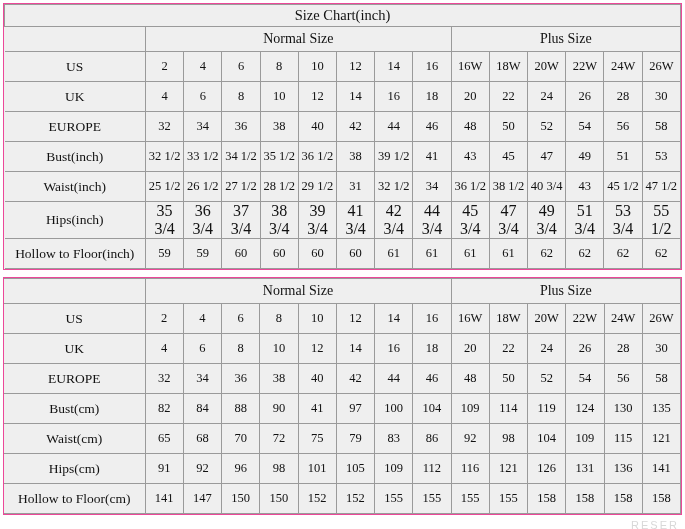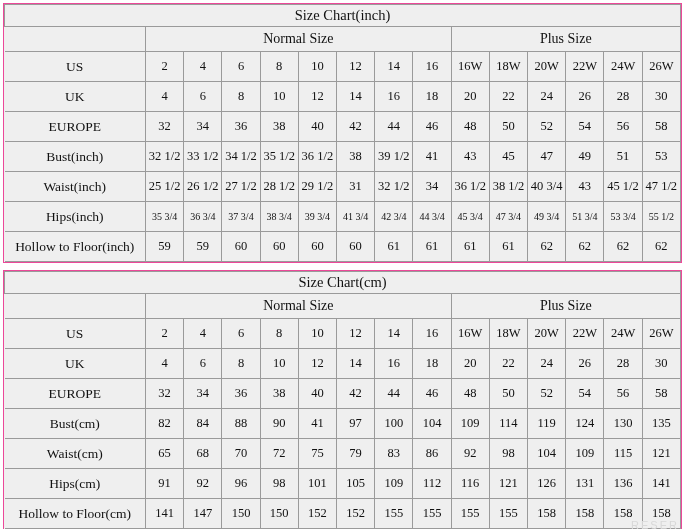--- a/index.html
+++ b/index.html
@@ -63,21 +63,21 @@
   }
   .data-row td {
     height: 29px;
     font-size: 12.5px;
   }
   .data-row td.rowhead {
     font-size: 13.5px;
     border-left: none;
   }
   .data-row td.small {
-    font-size: 10px;
+    font-size: 16px;
   }
   .col-head {
     width: 141px;
   }
   .watermark {
     position: absolute;
     right: 6px;
     bottom: 1px;
     font-size: 11px;
     color: #d8d8d8;
@@ -261,23 +261,20 @@
           <col>
           <col>
         <col>
           <col>
           <col>
           <col>
           <col>
           <col>
       </colgroup>
       <tbody>
-        <tr class="title-row">
-          <td colspan="15">Size Chart(cm)</td>
-        </tr>
         <tr class="group-row">
           <td class="blank"></td>
           <td colspan="8">Normal Size</td>
           <td colspan="6">Plus Size</td>
         </tr>
 
         <tr class="data-row">
           <td class="rowhead">US</td>
           <td>2</td>
           <td>4</td>

